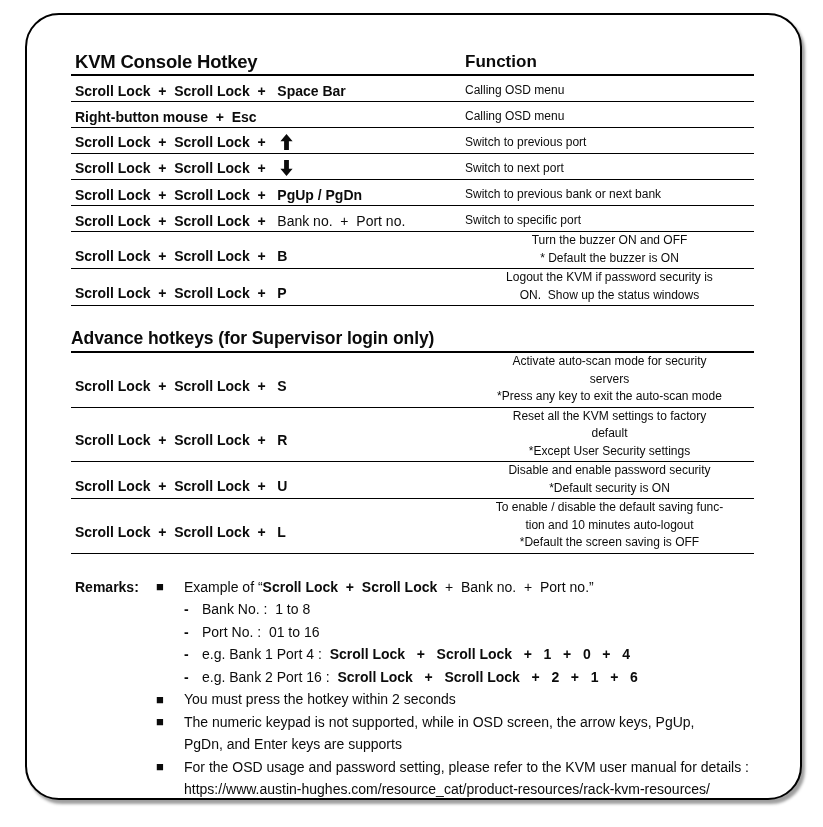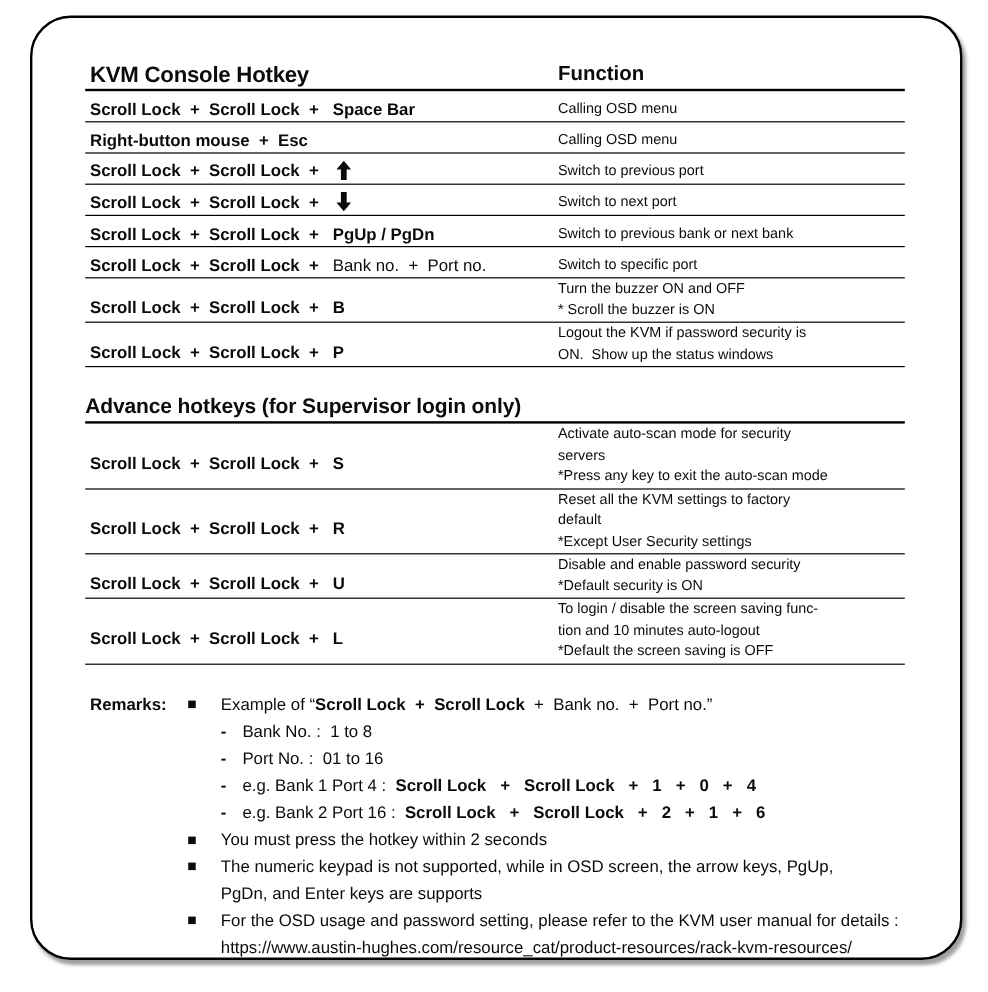--- a/index.html
+++ b/index.html
@@ -15,21 +15,21 @@
   .row{display:grid;grid-template-columns:394px 1fr;box-sizing:border-box;
        border-bottom:1.6px solid #000;}
   .row.head{border-bottom:2.6px solid #000;min-height:20px;align-items:end;}
   .h26{min-height:26px;}  .h35{min-height:35px;}
   .h52{min-height:52px;}  .h53{min-height:53px;}
   .h36{min-height:36px;}  .h54{min-height:54px;}
   .c1,.c2{box-sizing:border-box;}
   .c1{padding-left:4px;}
   .row.single .c1,.row.single .c2{align-self:end;padding-bottom:2px;}
   .row.multi .c1{align-self:center;margin-top:12px;}
-  .row.multi .c2{align-self:end;padding-bottom:1px;}
+  .row.multi .c2{align-self:end;padding-bottom:1px;text-align:center;}
   .th1{font-weight:700;font-size:18.5px;letter-spacing:-0.2px;padding-bottom:1px;}
   .th2{font-weight:700;font-size:17px;padding-bottom:2px;}
   .hk{font-size:14px;display:flex;}
   .fl{font-size:12px;line-height:17.5px;}
   .rich span,.rich b,.fl,[data-bind]{white-space:pre-wrap;}
   b{font-weight:700;}
   .arrow{margin:0 0 1px 3px;}
   
   .adv-title{margin:22px 46px 0 44px;box-sizing:border-box;
              border-bottom:2.6px solid #000;padding-bottom:2px;}
@@ -112,21 +112,21 @@
           <div class="fl" data-bind="doc.main_table.rows.5.function_lines.0">Switch to specific port</div>
         </div>
     </div>
 
     <div class="row multi h35">
       <div class="c1 hk">
           <span class="rich"><b>Scroll Lock  +  Scroll Lock  +   B</b></span>
         </div>
       <div class="c2">
         <div class="fl" data-bind="doc.main_table.rows.6.function_lines.0">Turn the buzzer ON and OFF</div>
-        <div class="fl" data-bind="doc.main_table.rows.6.function_lines.1">* Scroll the buzzer is ON</div>
+        <div class="fl" data-bind="doc.main_table.rows.6.function_lines.1">* Default the buzzer is ON</div>
       </div>
     </div>
 
     <div class="row multi h35">
       <div class="c1 hk">
           <span class="rich"><b>Scroll Lock  +  Scroll Lock  +   P</b></span>
         </div>
       <div class="c2">
         <div class="fl" data-bind="doc.main_table.rows.7.function_lines.0">Logout the KVM if password security is</div>
         <div class="fl" data-bind="doc.main_table.rows.7.function_lines.1">ON.  Show up the status windows</div>
@@ -169,21 +169,21 @@
         <div class="fl" data-bind="doc.advance.rows.2.function_lines.0">Disable and enable password security</div>
         <div class="fl" data-bind="doc.advance.rows.2.function_lines.1">*Default security is ON</div>
       </div>
     </div>
 
     <div class="row multi h54">
       <div class="c1 hk">
           <span class="rich"><b>Scroll Lock  +  Scroll Lock  +   L</b></span>
         </div>
       <div class="c2">
-        <div class="fl" data-bind="doc.advance.rows.3.function_lines.0">To login / disable the screen saving func-</div>
+        <div class="fl" data-bind="doc.advance.rows.3.function_lines.0">To enable / disable the default saving func-</div>
         <div class="fl" data-bind="doc.advance.rows.3.function_lines.1">tion and 10 minutes auto-logout</div>
         <div class="fl" data-bind="doc.advance.rows.3.function_lines.2">*Default the screen saving is OFF</div>
       </div>
     </div>
   </div>
 
   <div class="remarks">
     <div class="r-line">
       <span class="r-label" data-bind="doc.remarks.label">Remarks:</span>
       <span class="r-bullet" data-bind="doc.remarks.bullet_glyph">■</span>

